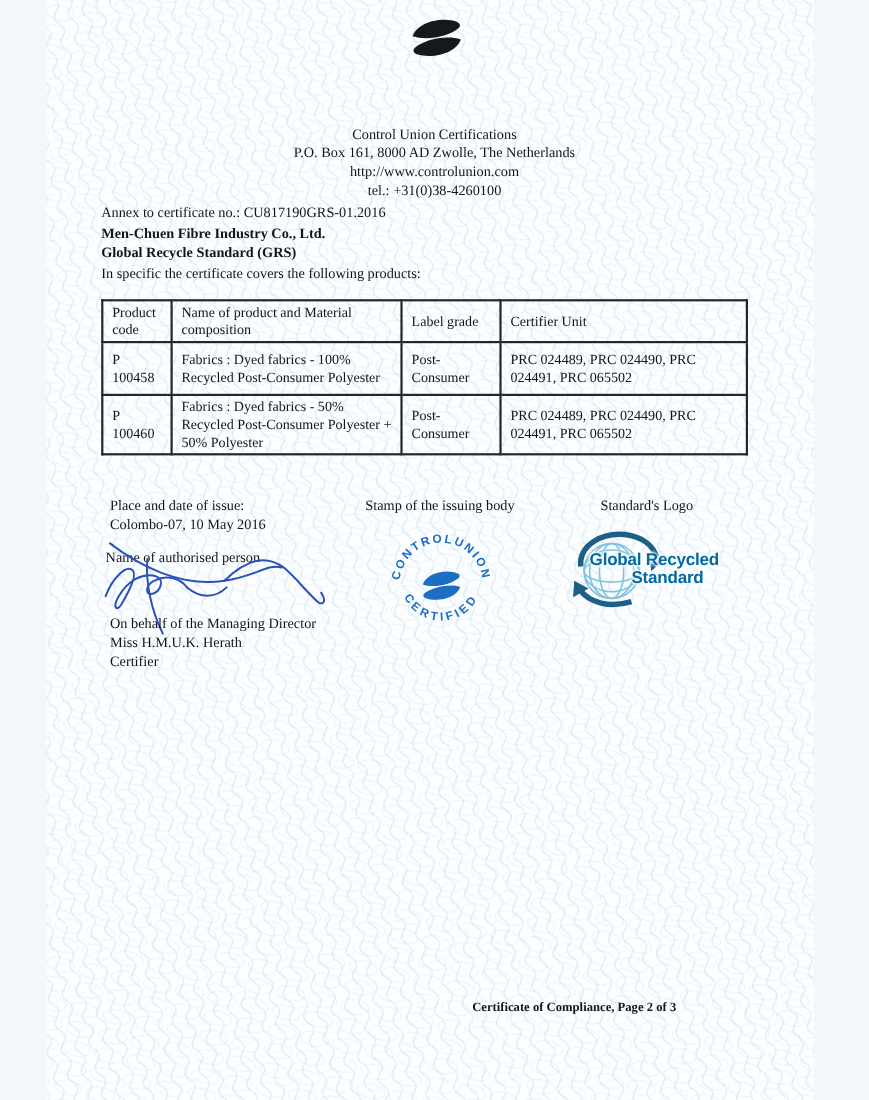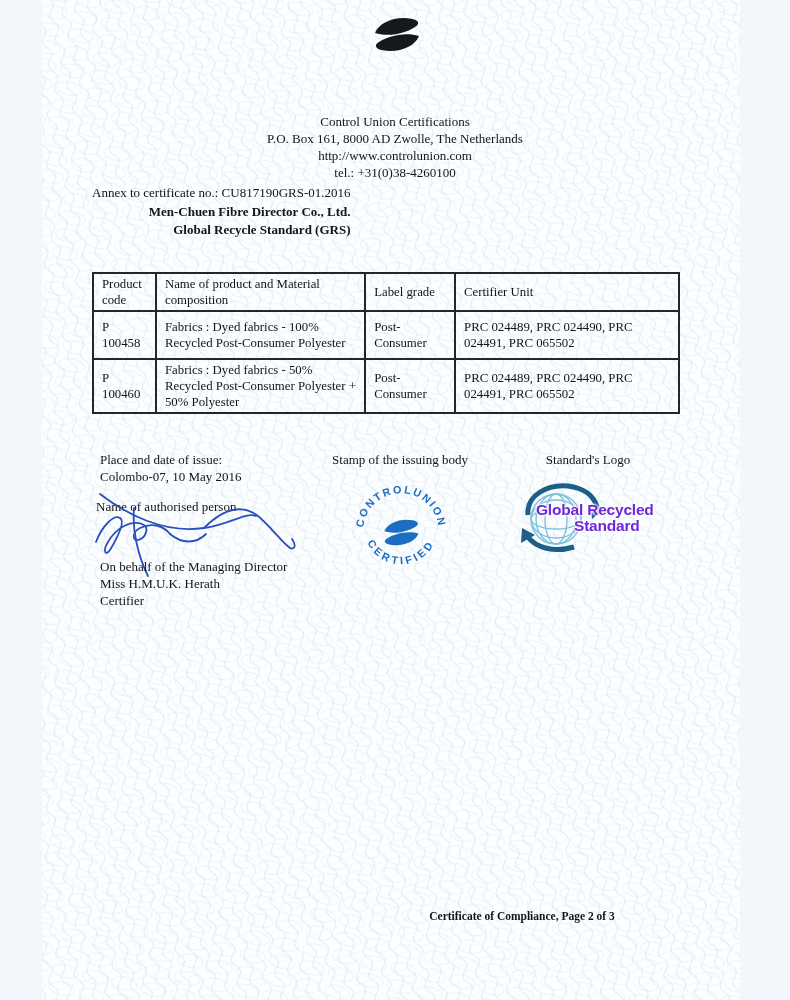--- a/index.html
+++ b/index.html
@@ -17,21 +17,21 @@
   .guilloche-svg { position: absolute; left: 42px; top: 0; z-index: 0; }
   .content { position: absolute; inset: 0; z-index: 1; }
 
   .header-block {
     left: 0; top: 113px; width: 790px;
     text-align: center;
     font-size: 13px; line-height: 17px;
   }
   .annex-block {
     left: 92px; top: 184px;
-    font-size: 13px; line-height: 18.5px; text-align: right;
+    font-size: 13px; line-height: 18.5px;
   }
   .bold { font-weight: bold; }
 
   table.products {
     position: absolute; left: 92px; top: 272px;
     width: 588px;
     border-collapse: collapse;
     font-size: 12.8px;
     background: transparent;
   }
@@ -59,21 +59,21 @@
   .behalf-block{ left: 100px; top: 558px; }
 
   .signature-svg { left: 86px; top: 492px; }
   .stamp-svg { left: 352px; top: 482px; }
   .grs-svg { left: 510px; top: 481px; }
 
   .grs-text {
     font-family: "Liberation Sans", sans-serif;
     font-weight: bold;
     font-size: 15.5px;
-    color: #6d28d9;
+    color: #0369a1;
     letter-spacing: -0.2px;
     text-shadow: 0 0 2px #fff, 0 0 3px #fff, 1px 1px 2px #fff, -1px -1px 2px #fff;
     white-space: nowrap;
   }
   .grs-line1 { left: 536px; top: 501px; }
   .grs-line2 { left: 574px; top: 517px; }
 
   .footer {
     left: 372px; top: 910px; width: 300px;
     text-align: center;
@@ -115,22 +115,23 @@
 
     <div class="abs header-block">
       <div>Control Union Certifications</div>
       <div>P.O. Box 161, 8000 AD Zwolle, The Netherlands</div>
       <div>http://www.controlunion.com</div>
       <div>tel.: +31(0)38-4260100</div>
     </div>
 
     <div class="abs annex-block">
       <div>Annex to certificate no.: CU817190GRS-01.2016</div>
-      <div class="bold">Men-Chuen Fibre Director Co., Ltd.</div>
+      <div class="bold">Men-Chuen Fibre Industry Co., Ltd.</div>
       <div class="bold">Global Recycle Standard (GRS)</div>
+      <div>In specific the certificate covers the following products:</div>
     </div>
 
     <table class="products">
       <thead>
         <tr class="hdr">
           <th class="col-code">Product code</th>
           <th class="col-name">Name of product and Material composition</th>
           <th class="col-grade">Label grade</th>
           <th class="col-unit">Certifier Unit</th>
         </tr>

